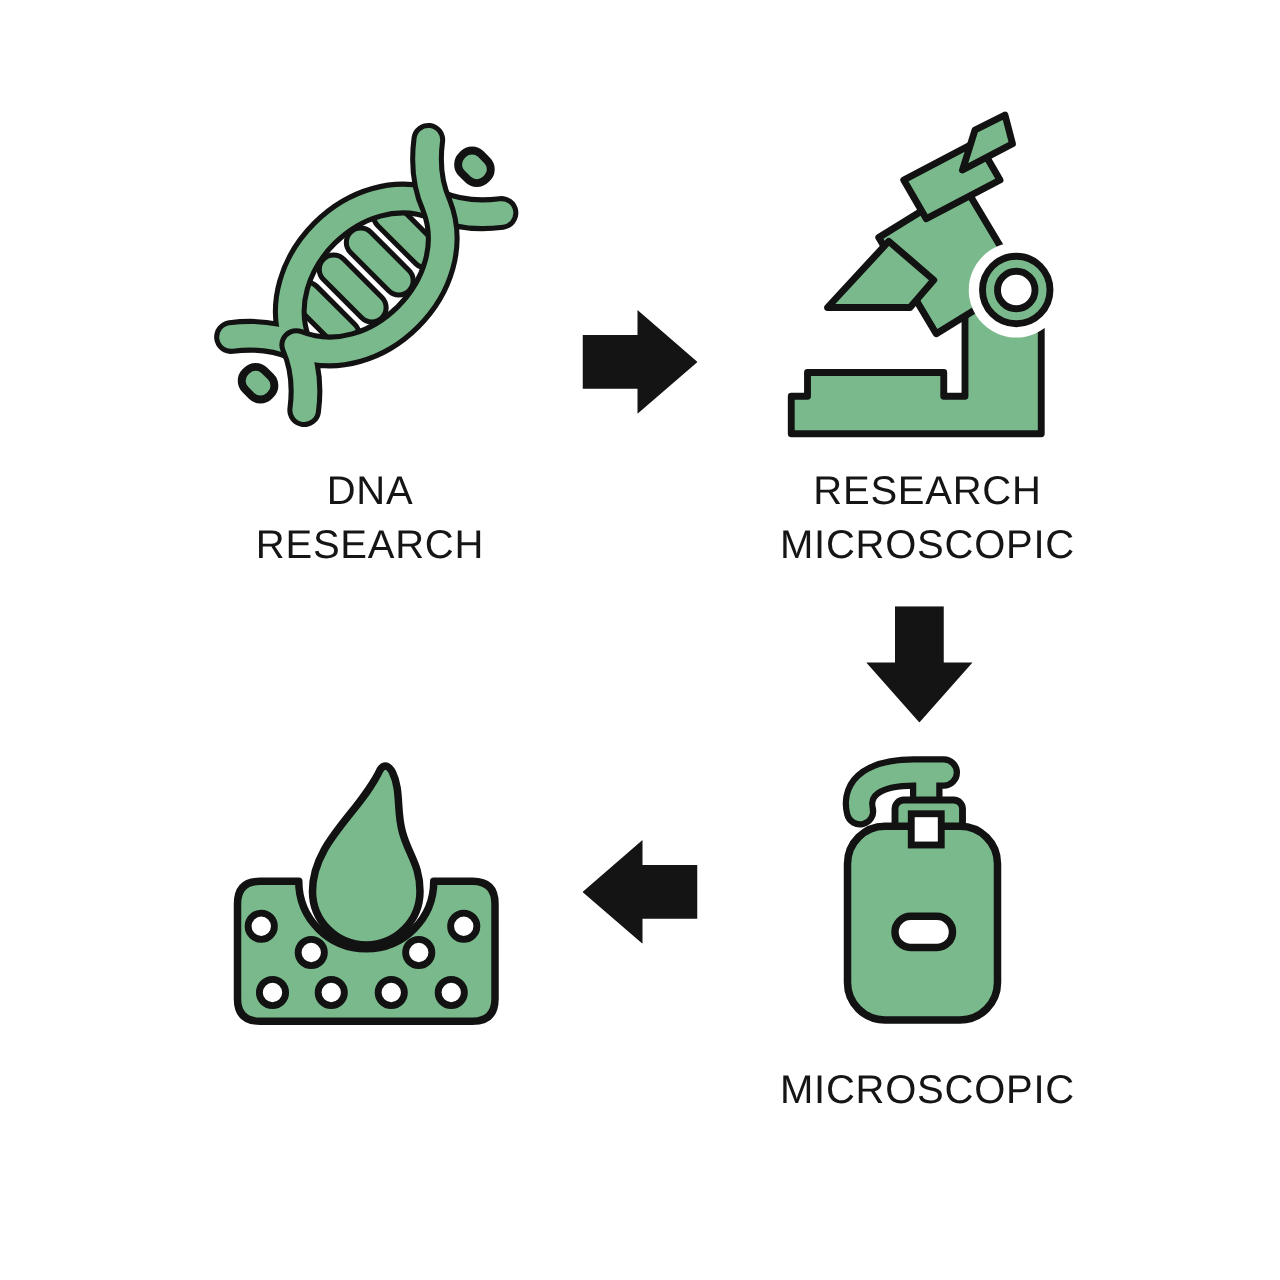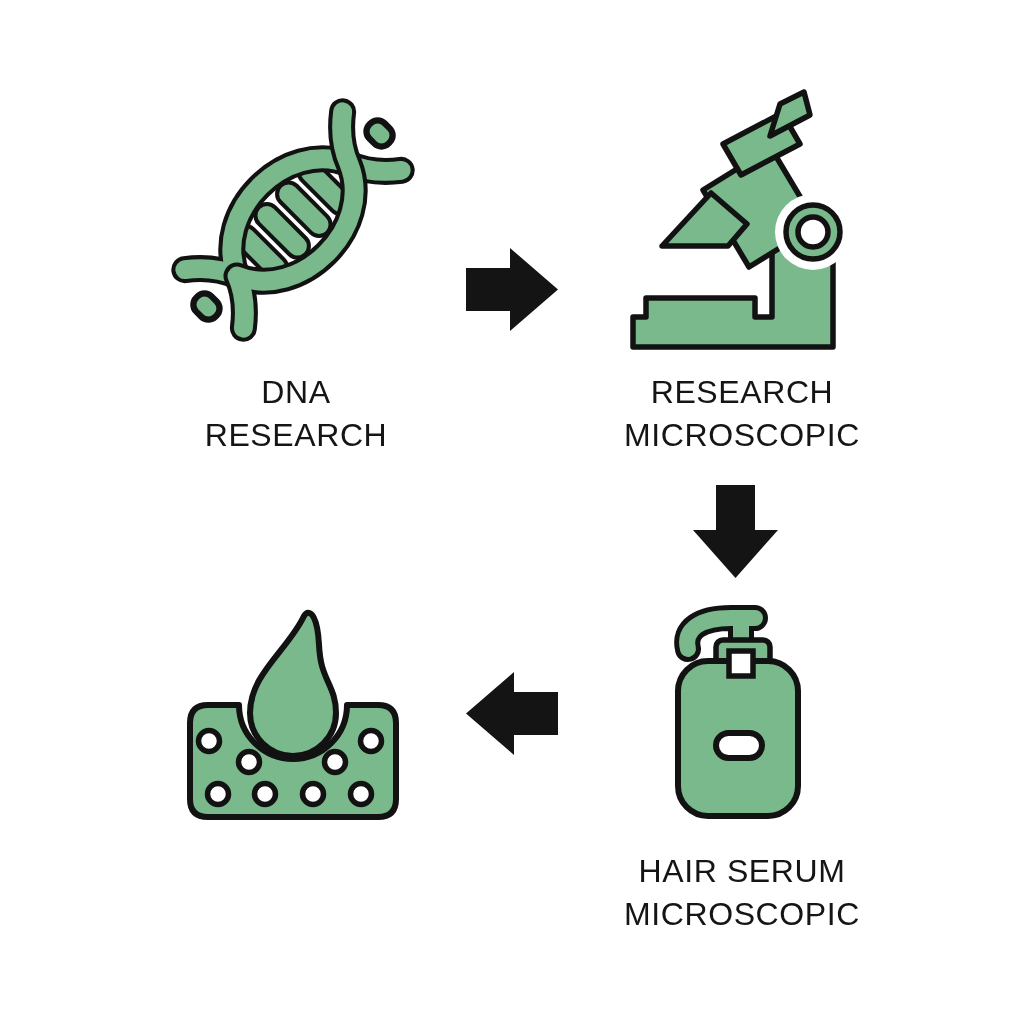--- a/index.html
+++ b/index.html
@@ -93,21 +93,20 @@
 
     <rect class="shape sw5" x="716" y="640" width="54" height="42" rx="7"></rect>
 
     <rect class="shape sw6" x="678" y="661" width="120" height="155" rx="30"></rect>
 
     <rect class="wshape sw5" x="729" y="651" width="24" height="25"></rect>
 
     <rect class="wshape sw6" x="716" y="733" width="46" height="25" rx="12.5"></rect>
   </svg>
   <div class="label" style="left:592px;top:850px">
-    <div>HAIR SERUM</div>
     <div>MICROSCOPIC</div>
   </div>
 
   <svg class="icon" style="left:466px;top:672px" width="92" height="83" viewBox="0 0 92 83">
     <polygon class="arrow" points="92,20 48,20 48,0 0,41.5 48,83 48,63 92,63"></polygon>
   </svg>
 
   <svg class="icon" style="left:180px;top:598px" width="226" height="228" viewBox="180 598 226 228">
 
     <path class="shape sw6" d="M208,705 L239,705 A54,54 0 0 0 347,705 L378,705 Q396,705 396,723 L396,799 Q396,817 378,817 L208,817 Q190,817 190,799 L190,723 Q190,705 208,705 Z"></path>

